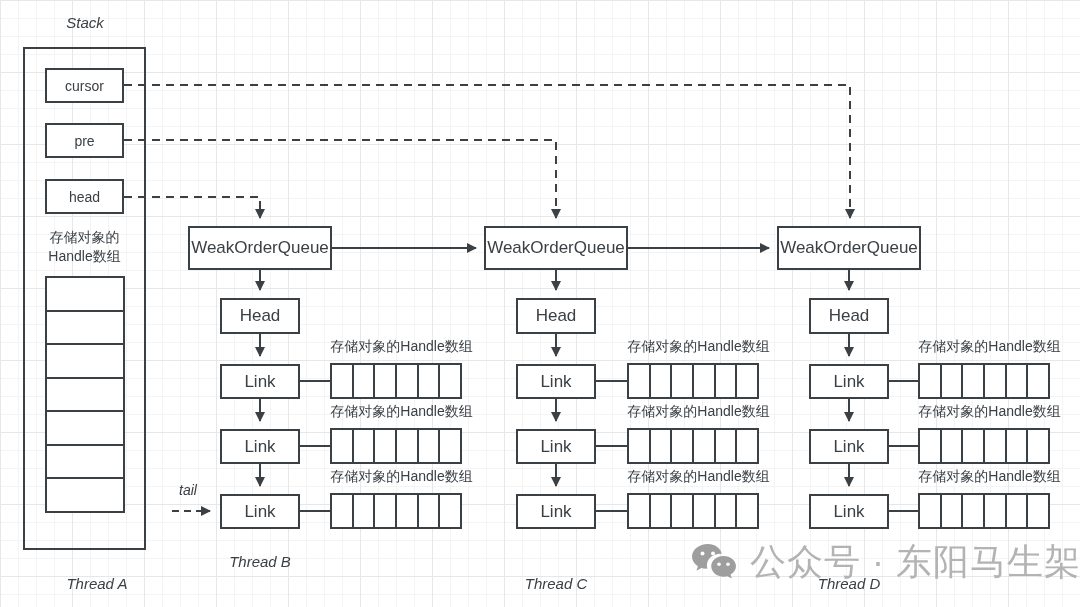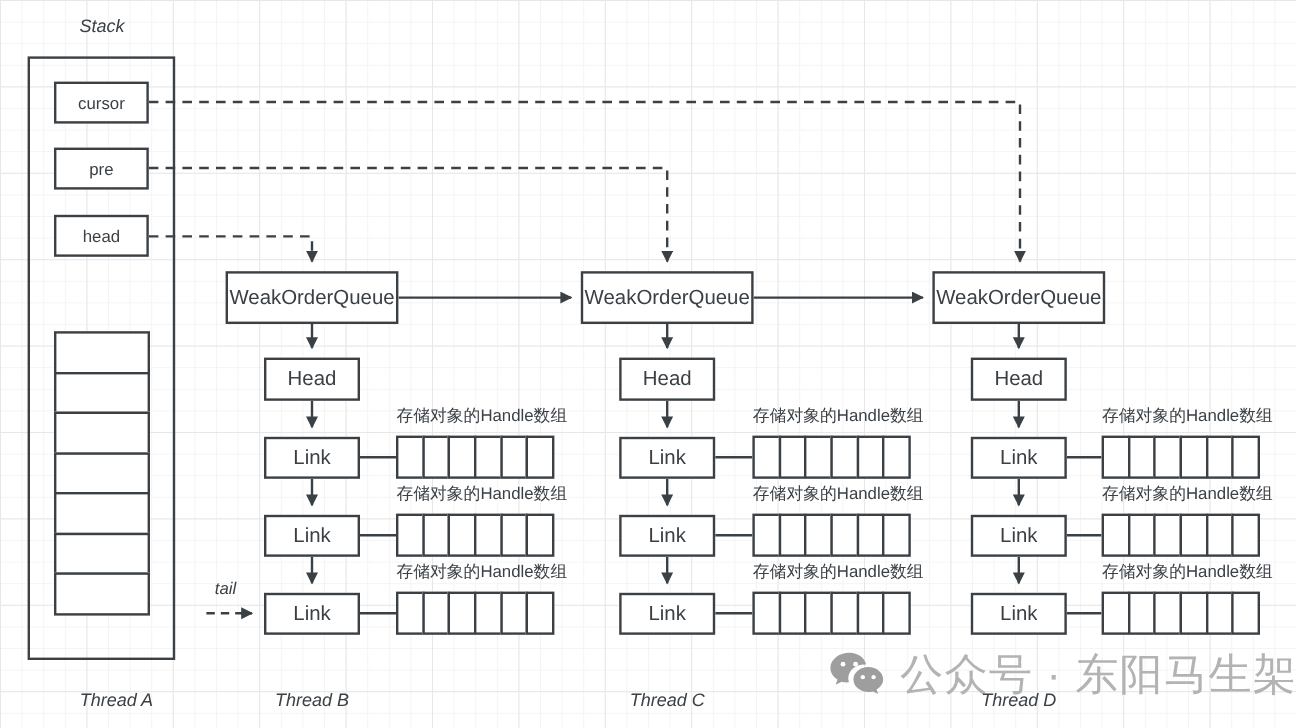--- a/index.html
+++ b/index.html
@@ -145,20 +145,24 @@
   </div>
 
   <div class="title" style="left:40px;top:14px;width:90px;">Stack</div>
 
   <div class="box" style="left:23px;top:47px;width:123px;height:503px;background:transparent;"></div>
 
   <div class="box small-box" style="left:45px;top:68px;width:79px;height:35px;">cursor</div>
   <div class="box small-box" style="left:45px;top:123px;width:79px;height:35px;">pre</div>
   <div class="box small-box" style="left:45px;top:179px;width:79px;height:35px;">head</div>
 
+  <div class="cn-label" style="left:23px;top:228px;width:123px;line-height:19px;">
+    <span>存储对象的</span><br>
+    <span>Handle数组</span>
+  </div>
 
   <div class="varray" style="left:45px;top:276px;">
       <div class="cell"></div>
       <div class="cell"></div>
       <div class="cell"></div>
       <div class="cell"></div>
       <div class="cell"></div>
       <div class="cell"></div>
       <div class="cell"></div>
     </div>
@@ -194,21 +198,21 @@
   <div class="cn-label" style="left:330px;top:468px;width:143px;">存储对象的Handle数组</div>
   <div class="harray" style="left:330px;top:493px;">
       <div class="cell"></div>
       <div class="cell"></div>
       <div class="cell"></div>
       <div class="cell"></div>
       <div class="cell"></div>
       <div class="cell"></div>
     </div>
 
-  <div class="title" style="left:210px;top:575px;width:100px;z-index:4;">Thread B</div>
+  <div class="title" style="left:210px;top:553px;width:100px;z-index:4;">Thread B</div>
 
   <div class="box" style="left:484px;top:226px;width:144px;height:44px;">WeakOrderQueue</div>
   <div class="box" style="left:516px;top:298px;width:80px;height:36px;">Head</div>
   <div class="box" style="left:516px;top:364px;width:80px;height:35px;">Link</div>
   <div class="box" style="left:516px;top:429px;width:80px;height:35px;">Link</div>
   <div class="box" style="left:516px;top:494px;width:80px;height:35px;">Link</div>
 
   <div class="cn-label" style="left:627px;top:338px;width:143px;">存储对象的Handle数组</div>
   <div class="harray" style="left:627px;top:363px;">
       <div class="cell"></div>

